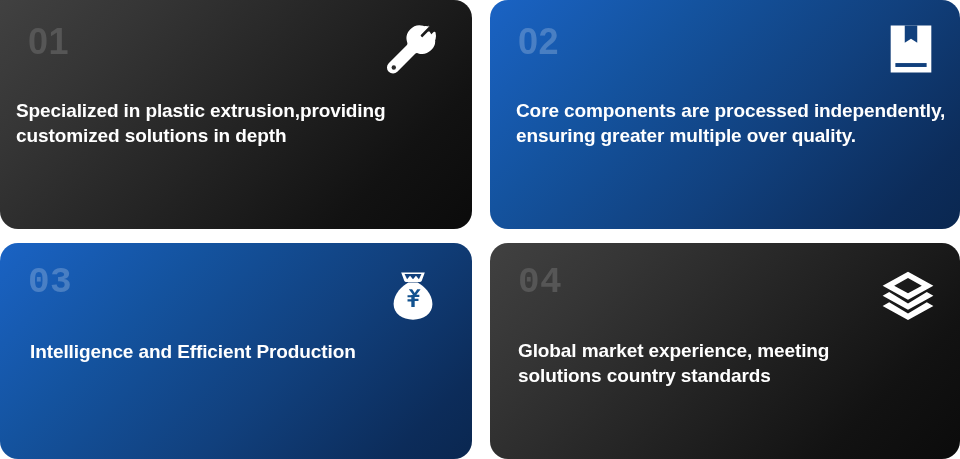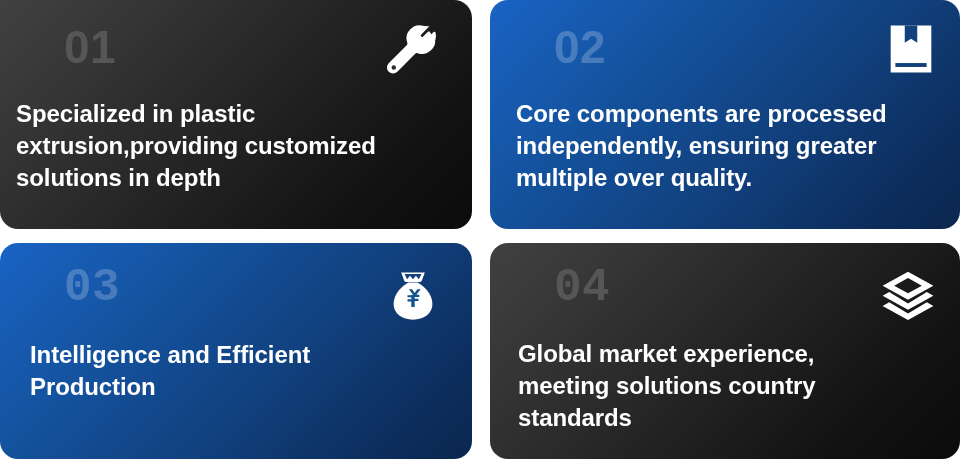--- a/index.html
+++ b/index.html
@@ -45,38 +45,37 @@
   
   .card.c1 { border-radius: 0 18px 18px 18px; }
   .card.c2 { border-radius: 18px 18px 18px 18px; }
   .card.c3 { border-radius: 18px 18px 18px 18px; }
   .card.c4 { border-radius: 18px 18px 18px 18px; }
 
   .num {
     position: absolute;
     left: 28px;
     top: 18px;
-    font-size: 46px;
+    font-size: 36px;
     font-weight: 700;
     letter-spacing: 0.5px;
     line-height: 1;
     user-select: none;
-    margin-left: 36px;
   }
   .card.dark .num { color: #565656; }
   .card.blue  .num { color: rgba(255,255,255,0.22); }
 
   .c1 .num, .c2 .num { top: 24px; }
   .c3 .num, .c4 .num { top: 22px; font-family: Liberation Mono, monospace; }
 
   .title {
     position: absolute;
     left: 16px;
     right: 18px;
-    font-size: 24px;
+    font-size: 19px;
     font-weight: 700;
     line-height: 1.34;
     color: #ffffff;
     letter-spacing: -0.1px;
   }
   .c1 .title { top: 98px; left: 16px; right: 36px; }
   .c2 .title { top: 98px; left: 26px; right: 10px; }
   .c3 .title { top: 325px; left: 30px; right: 60px; top: 96px; }
   .c4 .title { top: 95px; left: 28px; right: 52px; }
 

